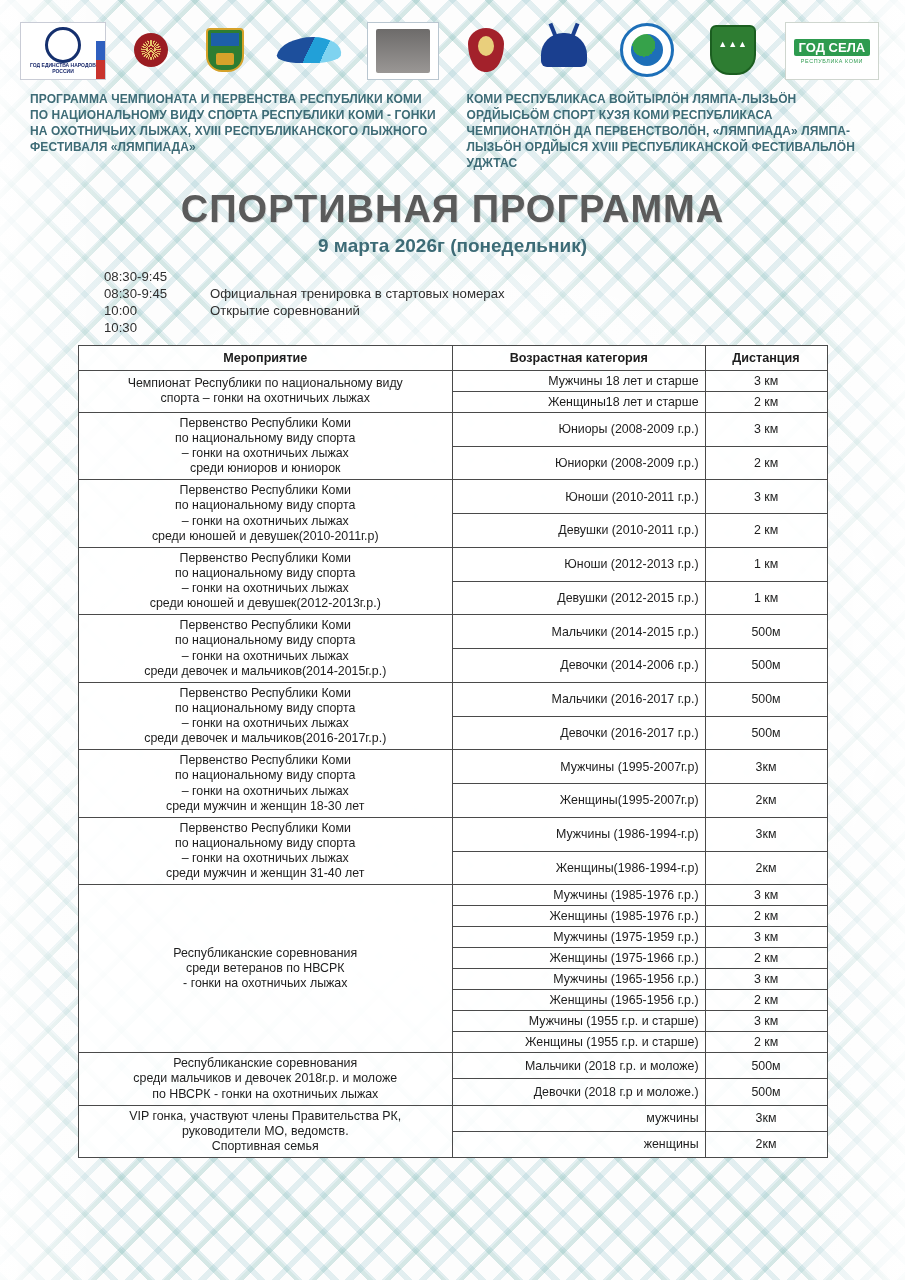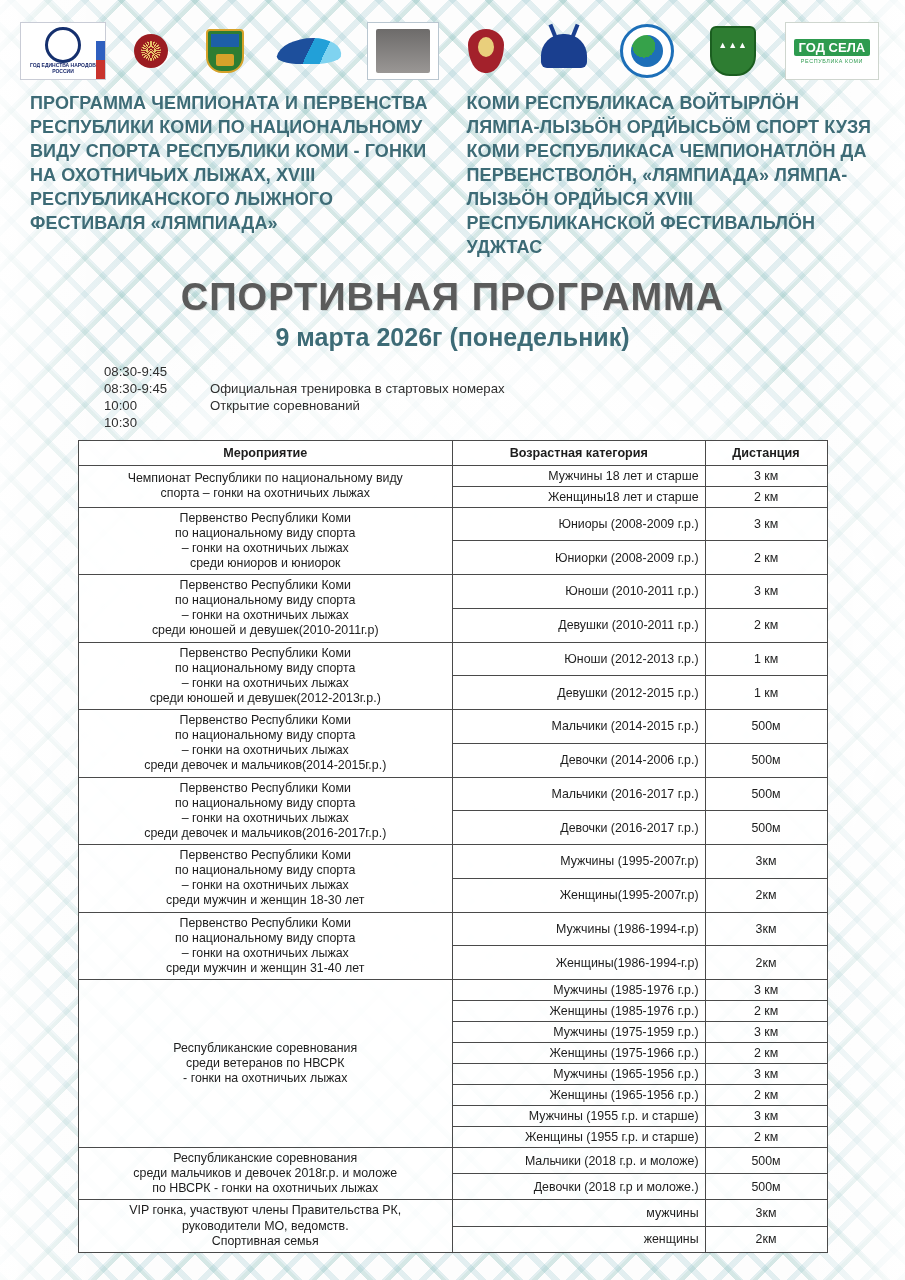--- a/index.html
+++ b/index.html
@@ -37,21 +37,21 @@
     pointer-events: none;
   }
   .content {
     position: relative;
     z-index: 3;
   }
 
   
   .logos {
     display: flex;
-    align-items: center;
+    align-items: flex-start;
     justify-content: space-between;
     padding: 22px 26px 8px 20px;
     gap: 6px;
   }
   .logo {
     height: 56px;
     flex: 0 0 auto;
     display: flex;
     align-items: center;
     justify-content: center;
@@ -113,38 +113,38 @@
   .l10 .g1 { background:#2e9b4f; color:#fff; font-weight:bold; font-size:13px; padding:1px 5px; border-radius:2px; }
   .l10 .g2 { font-size:5.4px; color:#2e9b4f; letter-spacing:.6px; margin-top:2px; }
 
   
   .head-cols {
     display: flex;
     gap: 28px;
     padding: 4px 30px 0 30px;
     color: #3d6b76;
     font-weight: bold;
-    font-size: 18px;
+    font-size: 12px;
     line-height: 1.33;
     letter-spacing: .1px;
   }
   .head-cols .col { flex: 1; }
 
   .title {
     text-align: center;
     font-size: 38px;
     font-weight: bold;
     color: #5b5b5b;
     letter-spacing: 1px;
     margin-top: 16px;
     text-shadow: 1px 1px 0 rgba(0,0,0,.12);
   }
   .subtitle {
     text-align: center;
-    font-size: 25px;
+    font-size: 19px;
     font-weight: bold;
     color: #3d6b76;
     margin-top: 4px;
   }
 
   
   .sched {
     margin: 12px 0 0 0;
     padding: 0 0 0 104px;
     font-size: 13.2px;

